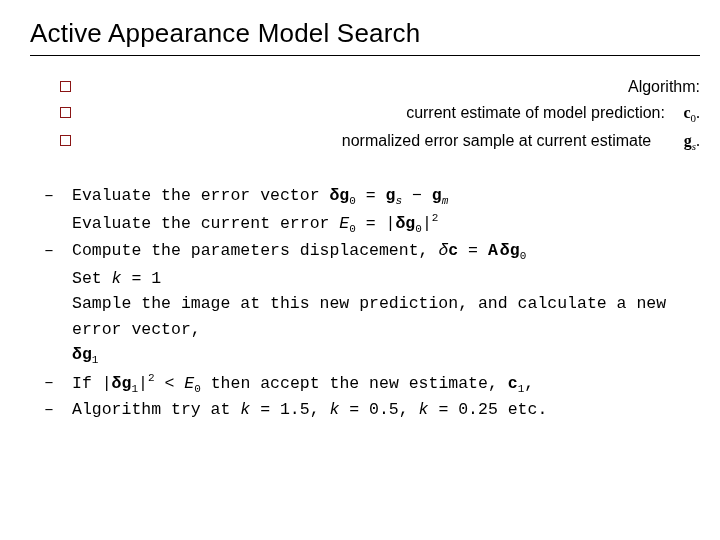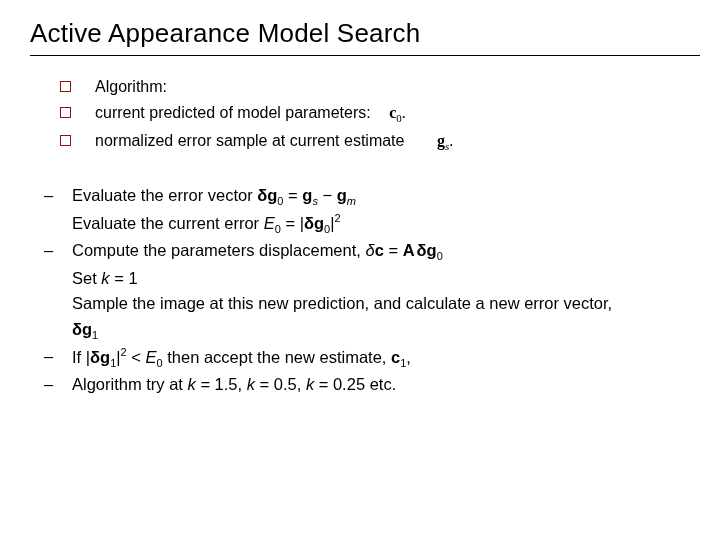--- a/index.html
+++ b/index.html
@@ -25,20 +25,21 @@
     margin: 0 0 6px 0;
     letter-spacing: 0.2px;
   }
   .title-rule {
     border: none;
     border-top: 1.5px solid #000;
     margin: 0 0 18px 0;
   }
   .bullets {
     margin-left: 30px;
+    text-align: right;
   }
   .bullet-row {
     display: flex;
     align-items: flex-start;
     font-size: 16px;
     line-height: 1.65;
   }
   .bullet-marker {
     width: 9px;
     height: 9px;
@@ -54,21 +55,21 @@
     font-family: "Times New Roman", Times, serif;
     font-size: 16px;
     margin-left: 14px;
   }
   .inline-sym .bold { font-weight: 700; }
   .sub { font-size: 11px; vertical-align: sub; }
 
   .algo {
     margin-top: 28px;
     margin-left: 10px;
-    font-family: Liberation Sans, sans-serif;
+    font-family: Liberation Mono, monospace;
     font-size: 16.5px;
     line-height: 1.55;
   }
   .algo-row {
     display: flex;
     align-items: flex-start;
   }
   .algo-dash {
     width: 28px;
     flex: 0 0 auto;
@@ -96,21 +97,21 @@
   <hr class="title-rule">
 
   <div class="bullets">
     <div class="bullet-row">
       <div class="bullet-marker"></div>
       <div class="bullet-text">Algorithm:</div>
     </div>
     <div class="bullet-row">
       <div class="bullet-marker"></div>
       <div class="bullet-text">
-        <span>current predicted of model parameters:</span>
+        <span>current estimate of model prediction:</span>
         <span class="inline-sym">
           <span class="bold">c</span><span class="sub">0</span><span>.</span>
         </span>
       </div>
     </div>
     <div class="bullet-row">
       <div class="bullet-marker"></div>
       <div class="bullet-text">
         <span>normalized error sample at current estimate</span>
         <span class="inline-sym" style="margin-left:28px">

